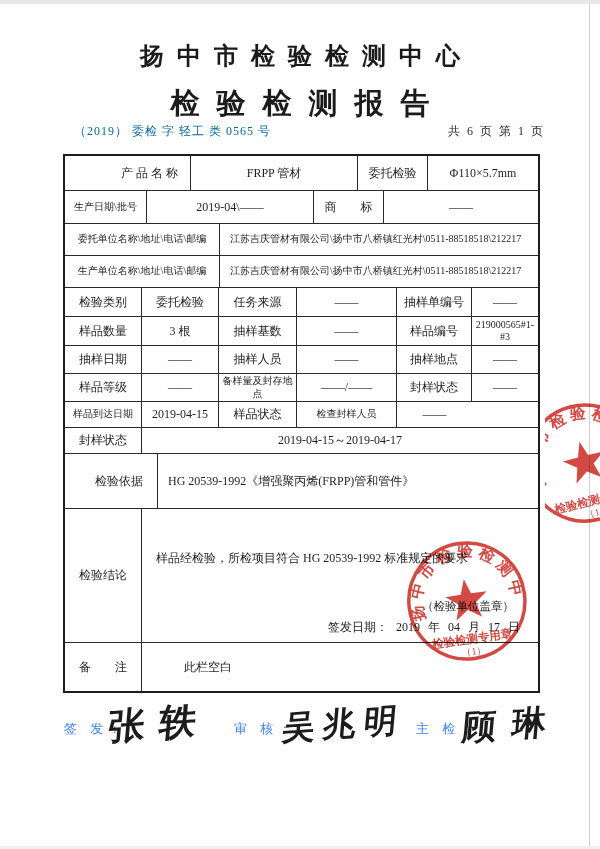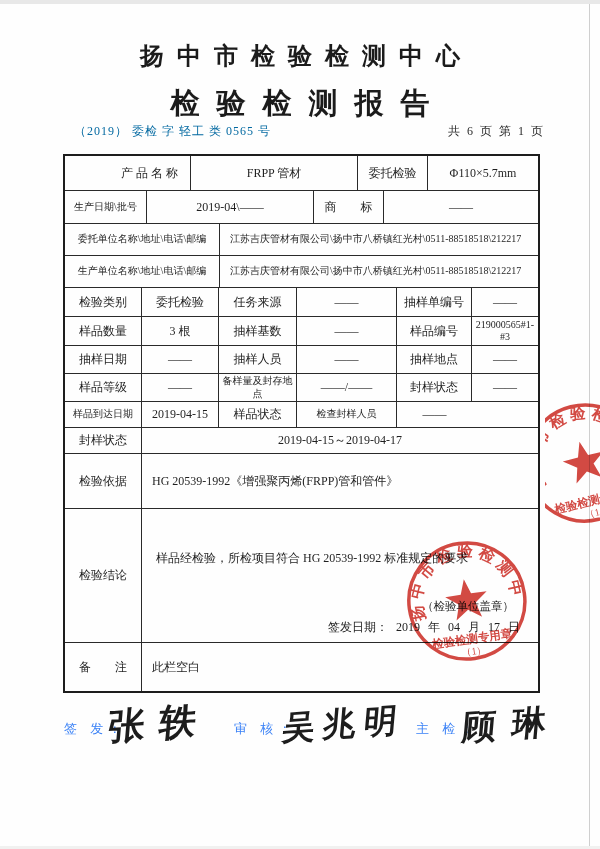--- a/index.html
+++ b/index.html
@@ -18,35 +18,35 @@
     font-size:24px;font-weight:bold;letter-spacing:13px;text-indent:13px;color:#1b1b1b;}
   .report-title{position:absolute;left:0;top:80px;width:600px;text-align:center;
     font-size:29px;font-weight:bold;letter-spacing:17px;text-indent:17px;color:#1b1b1b;}
   .doc-no{position:absolute;left:74px;top:119px;font-size:12px;letter-spacing:1px;color:#0369a1;}
   .page-info{position:absolute;right:55px;top:119px;font-size:12px;letter-spacing:2px;color:#2a2a2a;}
 
   
   .report-table{position:absolute;left:63px;top:150px;width:477px;border:2px solid #1d1d1d;
     box-sizing:border-box;}
   .trow{display:grid;border-bottom:1px solid #2a2a2a;box-sizing:border-box;}
-  .trow:last-child{border-bottom:none;}
+  .trow:last-child{border-bottom:none;gap:32px;}
   .tcell{border-right:1px solid #2a2a2a;box-sizing:border-box;display:flex;
     align-items:center;justify-content:center;font-size:12px;color:#1f1f1f;
     text-align:center;line-height:1.25;padding:2px 3px;overflow:hidden;}
   .tcell:last-child{border-right:none;}
   .tcell.left{justify-content:flex-start;text-align:left;padding-left:10px;}
   .tcell.small{font-size:10px;}
   .rowA{grid-template-columns:82px 167px 70px 1fr;height:35px;padding-left:44px;}
   .rowA2{grid-template-columns:82px 167px 70px 1fr;height:33px;}
   .rowB{grid-template-columns:155px 1fr;height:32px;}
   .rowC{grid-template-columns:77px 77px 78px 100px 75px 1fr;height:29px;}
   .rowC2{grid-template-columns:77px 77px 78px 100px 75px 1fr;height:28px;}
   .rowC3{grid-template-columns:77px 77px 78px 100px 75px 1fr;height:26px;}
   .rowD{grid-template-columns:77px 1fr;height:26px;}
-  .rowE{grid-template-columns:77px 1fr;height:55px;}
+  .rowE{grid-template-columns:77px 1fr;height:55px;padding-left:16px;}
   .rowF{grid-template-columns:77px 1fr;height:134px;}
   .rowG{grid-template-columns:77px 1fr;height:48px;}
 
   .concl-cell{position:relative;display:block;padding:0;}
   .concl-text{position:absolute;left:14px;top:42px;right:18px;font-size:12px;text-align:left;}
   .stamp-hint{position:absolute;right:24px;top:90px;font-size:11.5px;}
   .issue-line{position:absolute;right:18px;bottom:7px;font-size:12px;word-spacing:5px;}
 
   
   .stamp{position:absolute;mix-blend-mode:multiply;opacity:.92;}

